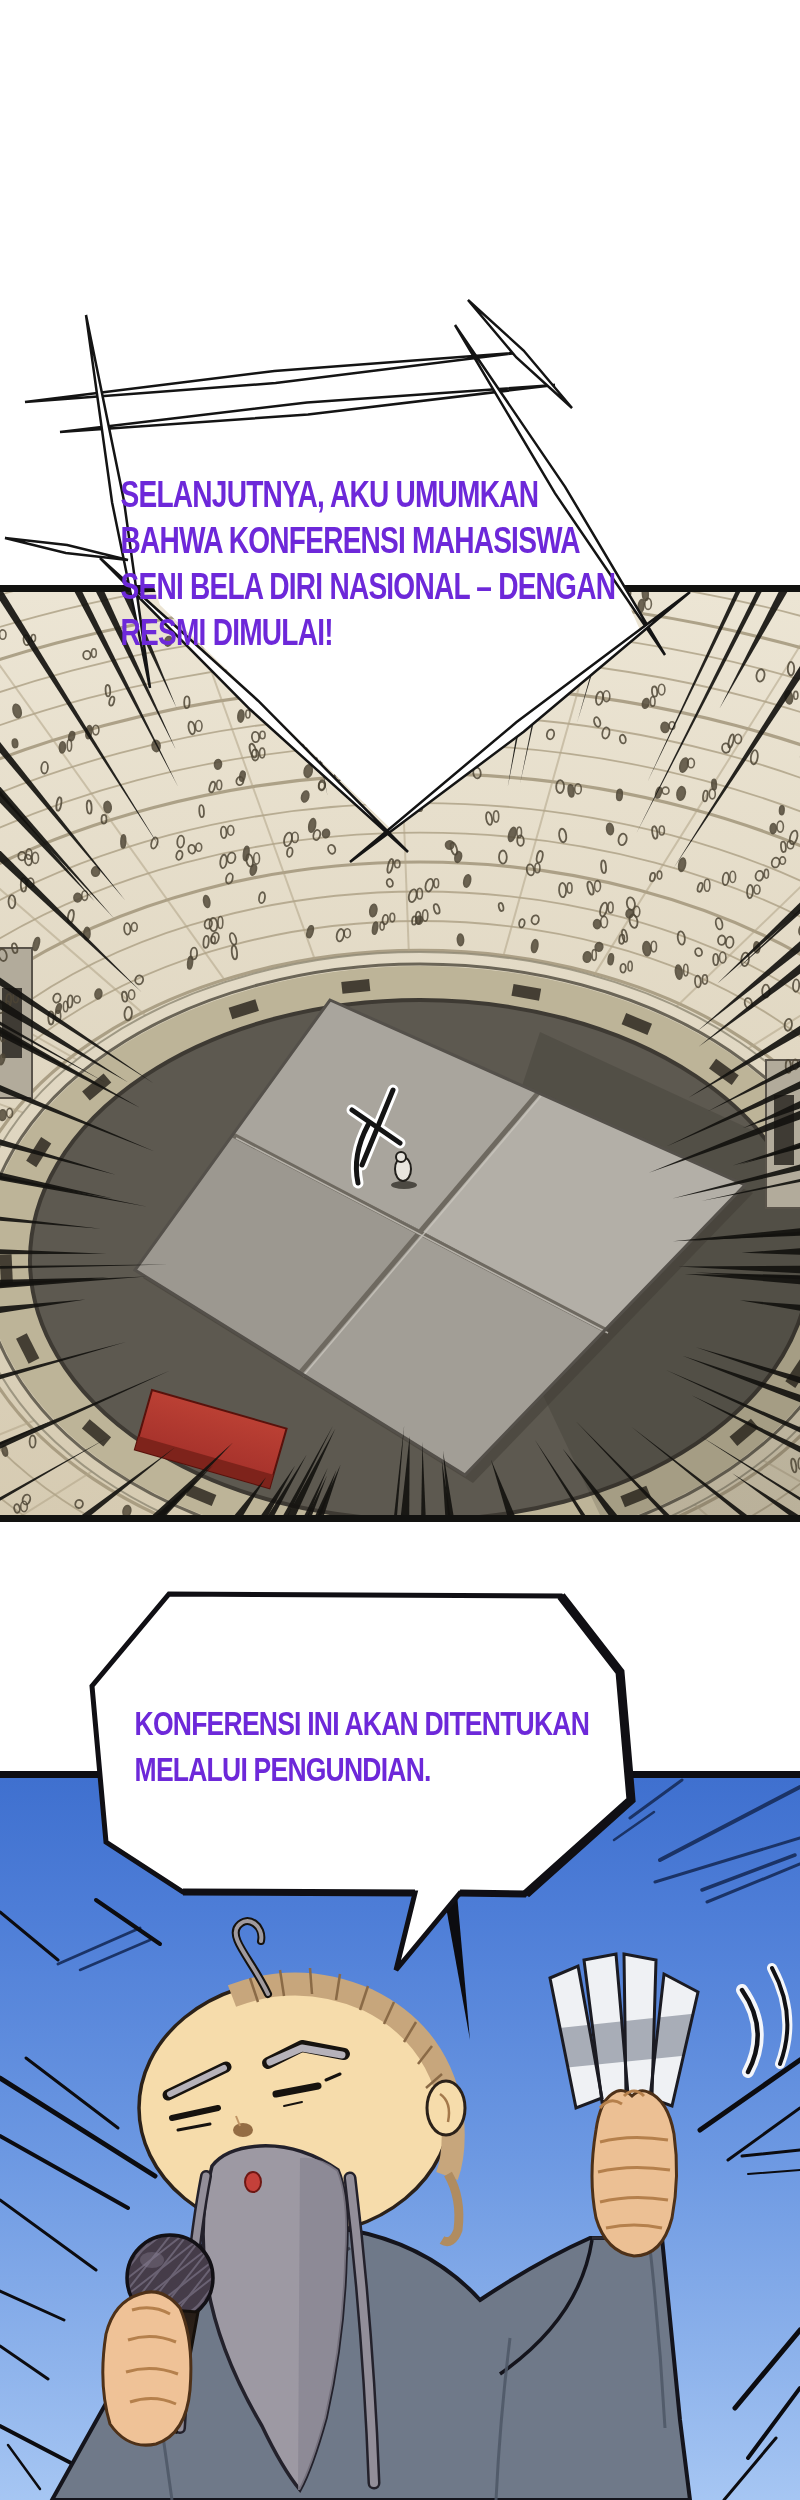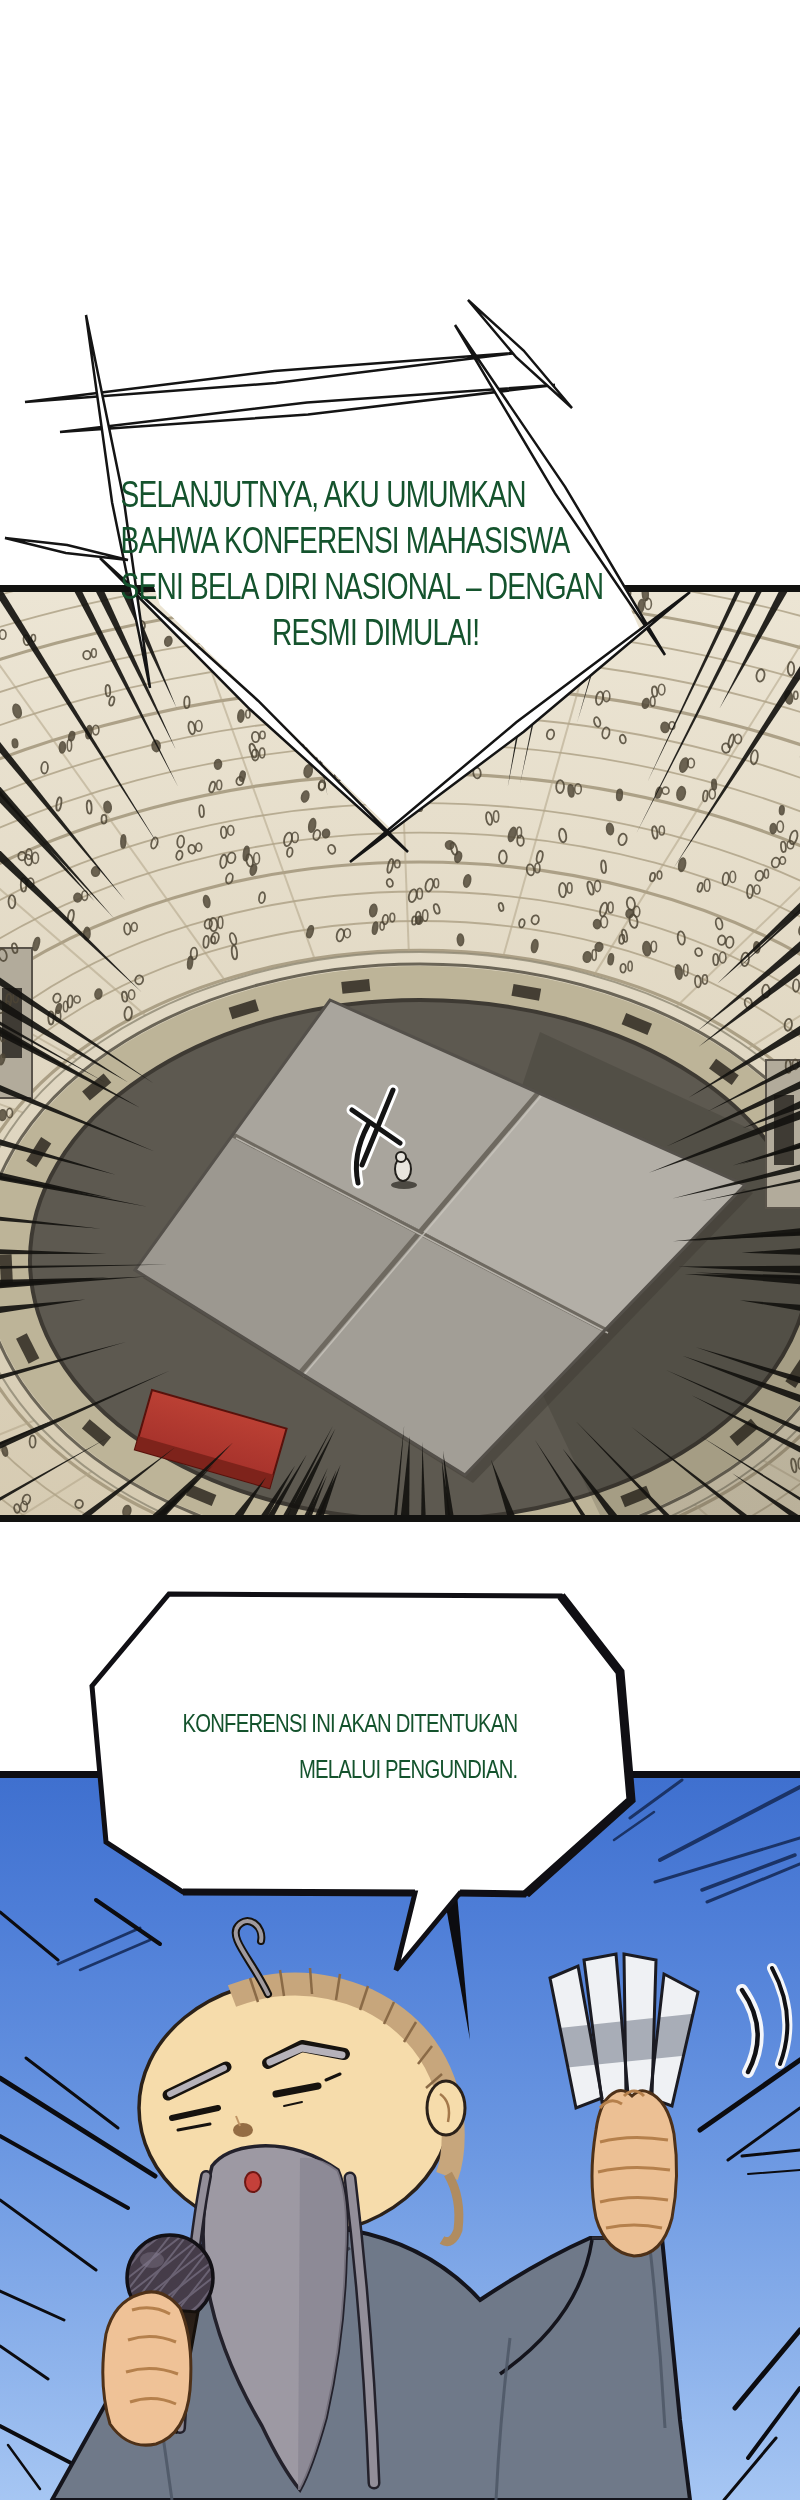--- a/index.html
+++ b/index.html
@@ -15,29 +15,29 @@
     background:#e2dac8;
   }
   .panel-sky{
     top:1771px; height:729px;
     border-top:7px solid #0d0d12;
     background:linear-gradient(180deg,#3f70cf 0%, #4d7dd7 18%, #6c98e2 52%, #8fb4ec 82%, #a6c6f3 100%);
   }
   .panel svg, .overlay-svg{position:absolute; left:0; top:0; overflow:hidden; display:block;}
   .overlay-svg{pointer-events:none;}
   .bubble-text{
-    position:absolute; text-align:right; color:#14532d;
-    font-weight:normal; pointer-events:none;
+    position:absolute; text-align:left; color:#6d28d9;
+    font-weight:bold; pointer-events:none;
   }
   .bubble-text .line{
     white-space:nowrap; transform:scaleX(0.78); transform-origin:50% 50%;
     letter-spacing:-1px;
   }
   .b1{left:70px; top:472px; width:460px; font-size:36px; line-height:46px;}
-  .b2{left:108px; top:1700px; width:460px; font-size:26px; line-height:46px;}
+  .b2{left:84px; top:1700px; width:460px; font-size:34px; line-height:46px;}
 </style>
 </head>
 <body>
 
 <div class="page">
 
   <div class="panel panel-arena">
     <svg width="800" height="923" viewBox="0 0 800 923">
       <defs>
         <linearGradient id="stGrad" x1="0" y1="0" x2="0" y2="1">

